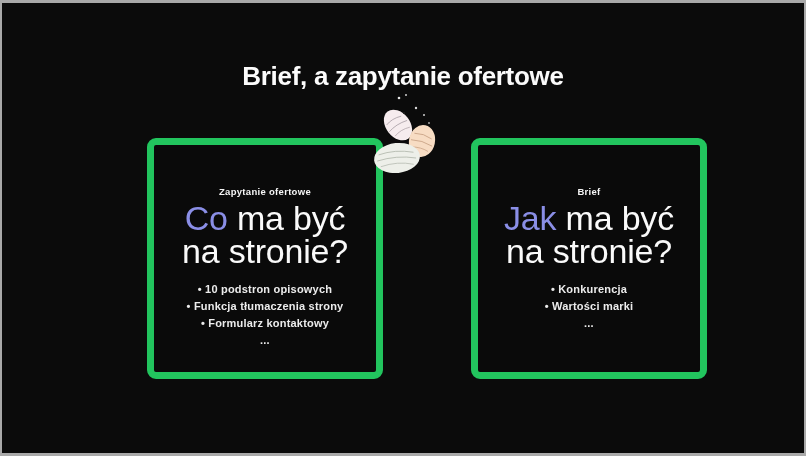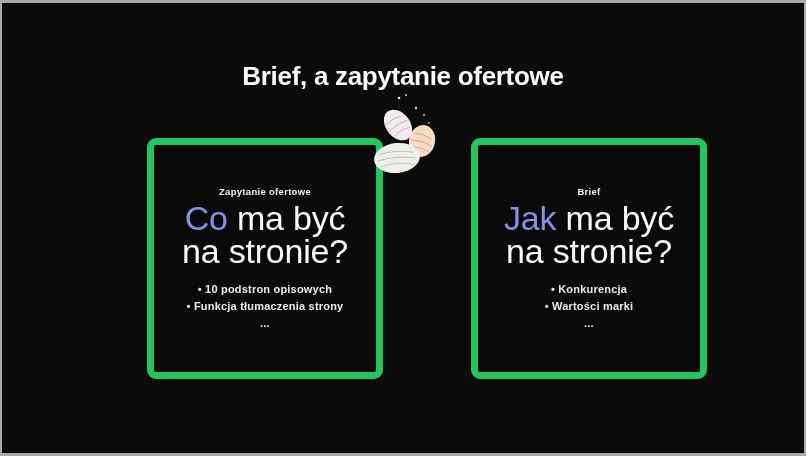--- a/index.html
+++ b/index.html
@@ -61,20 +61,21 @@
   <div class="slide">
 
     <div class="slide-title">Brief, a zapytanie ofertowe</div>
 
     <div class="card card-left">
       <div class="card-label">Zapytanie ofertowe</div>
       <div class="card-heading"><span class="accent">Co</span><span> ma być</span><br><span>na stronie?</span></div>
       <div class="card-list">
         <div class="item">• 10 podstron opisowych</div>
         <div class="item">• Funkcja tłumaczenia strony</div>
+        <div class="item">• Formularz kontaktowy</div>
         <div class="ellipsis">...</div>
       </div>
     </div>
 
     <div class="card card-right">
       <div class="card-label">Brief</div>
       <div class="card-heading"><span class="accent">Jak</span><span> ma być</span><br><span>na stronie?</span></div>
       <div class="card-list">
         <div class="item">• Konkurencja</div>
         <div class="item">• Wartości marki</div>

